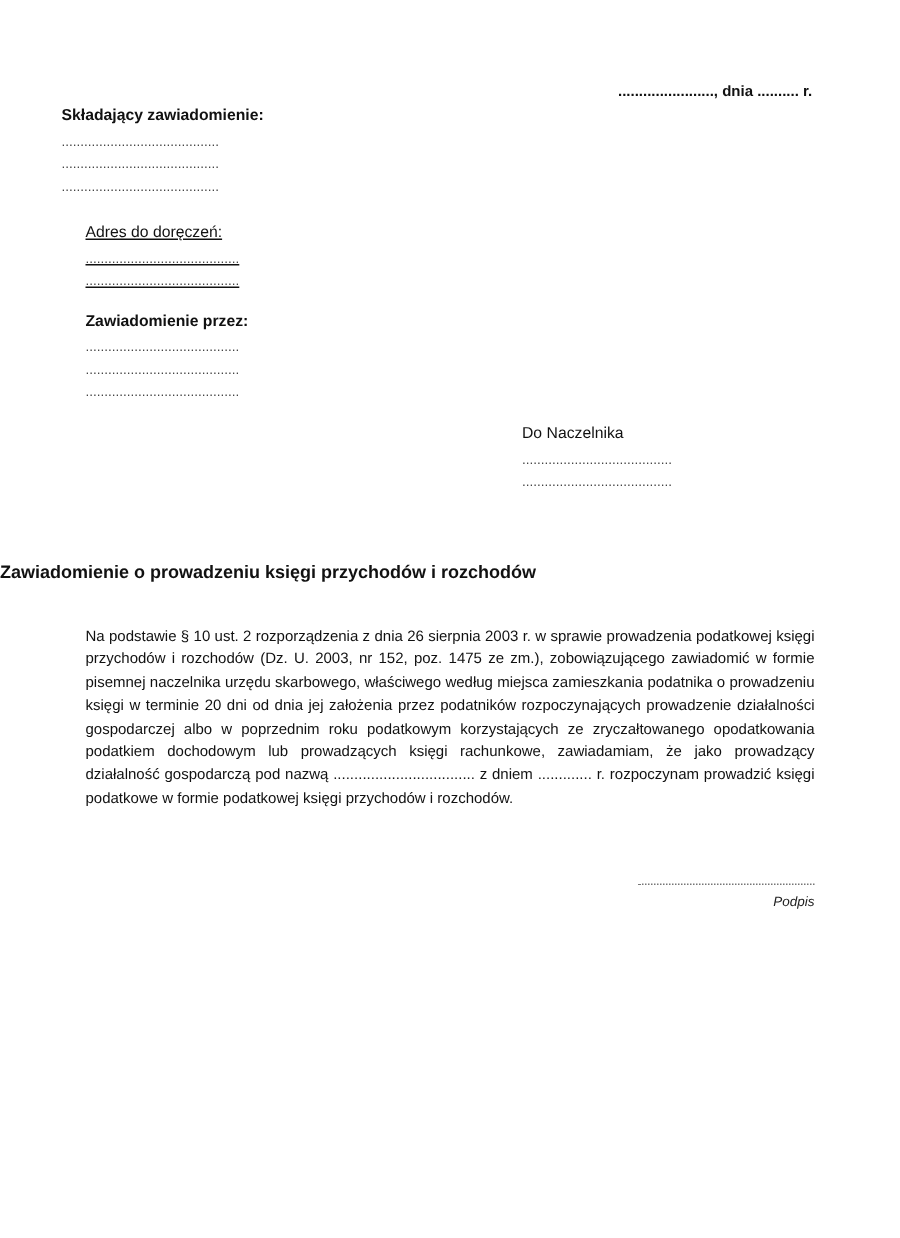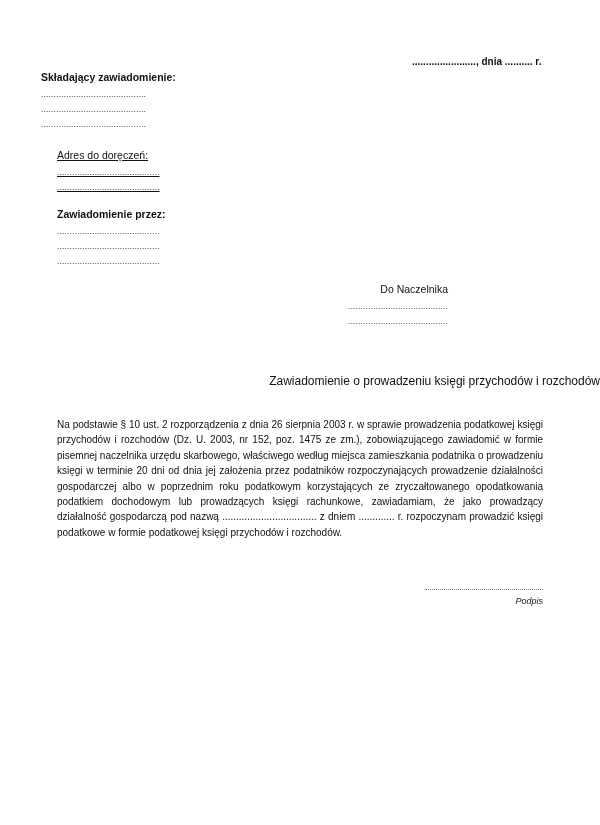--- a/index.html
+++ b/index.html
@@ -21,27 +21,27 @@
 
     #date-line { left: 412px; top: 56px; font-size: 10px; font-weight: bold; }
 
     #sender-block { left: 41px; top: 70px; }
     #address-block { left: 57px; top: 148px; text-decoration: underline; }
     #rep-block { left: 57px; top: 207px; }
     .block-label { font-size: 10.5px; line-height: 15px; margin-bottom: 2px; }
     .block-dots div { font-size: 9px; line-height: 15px; color: #444; }
 
     #recipient-block { left: 348px; top: 282px; }
-    #recipient-block .block-label { font-weight: normal; text-align: right; }
+    #recipient-block .block-label { font-weight: normal; }
 
     #doc-title {
       left: 0; width: 600px; top: 374px;
-      text-align: right;
+      text-align: left;
       font-size: 12px;
-      font-weight: normal;
+      font-weight: bold;
     }
 
     #body-text {
       left: 57px; top: 417px;
       width: 486px;
       white-space: normal;
       font-size: 10px;
       line-height: 15.4px;
       text-align: justify;
     }

